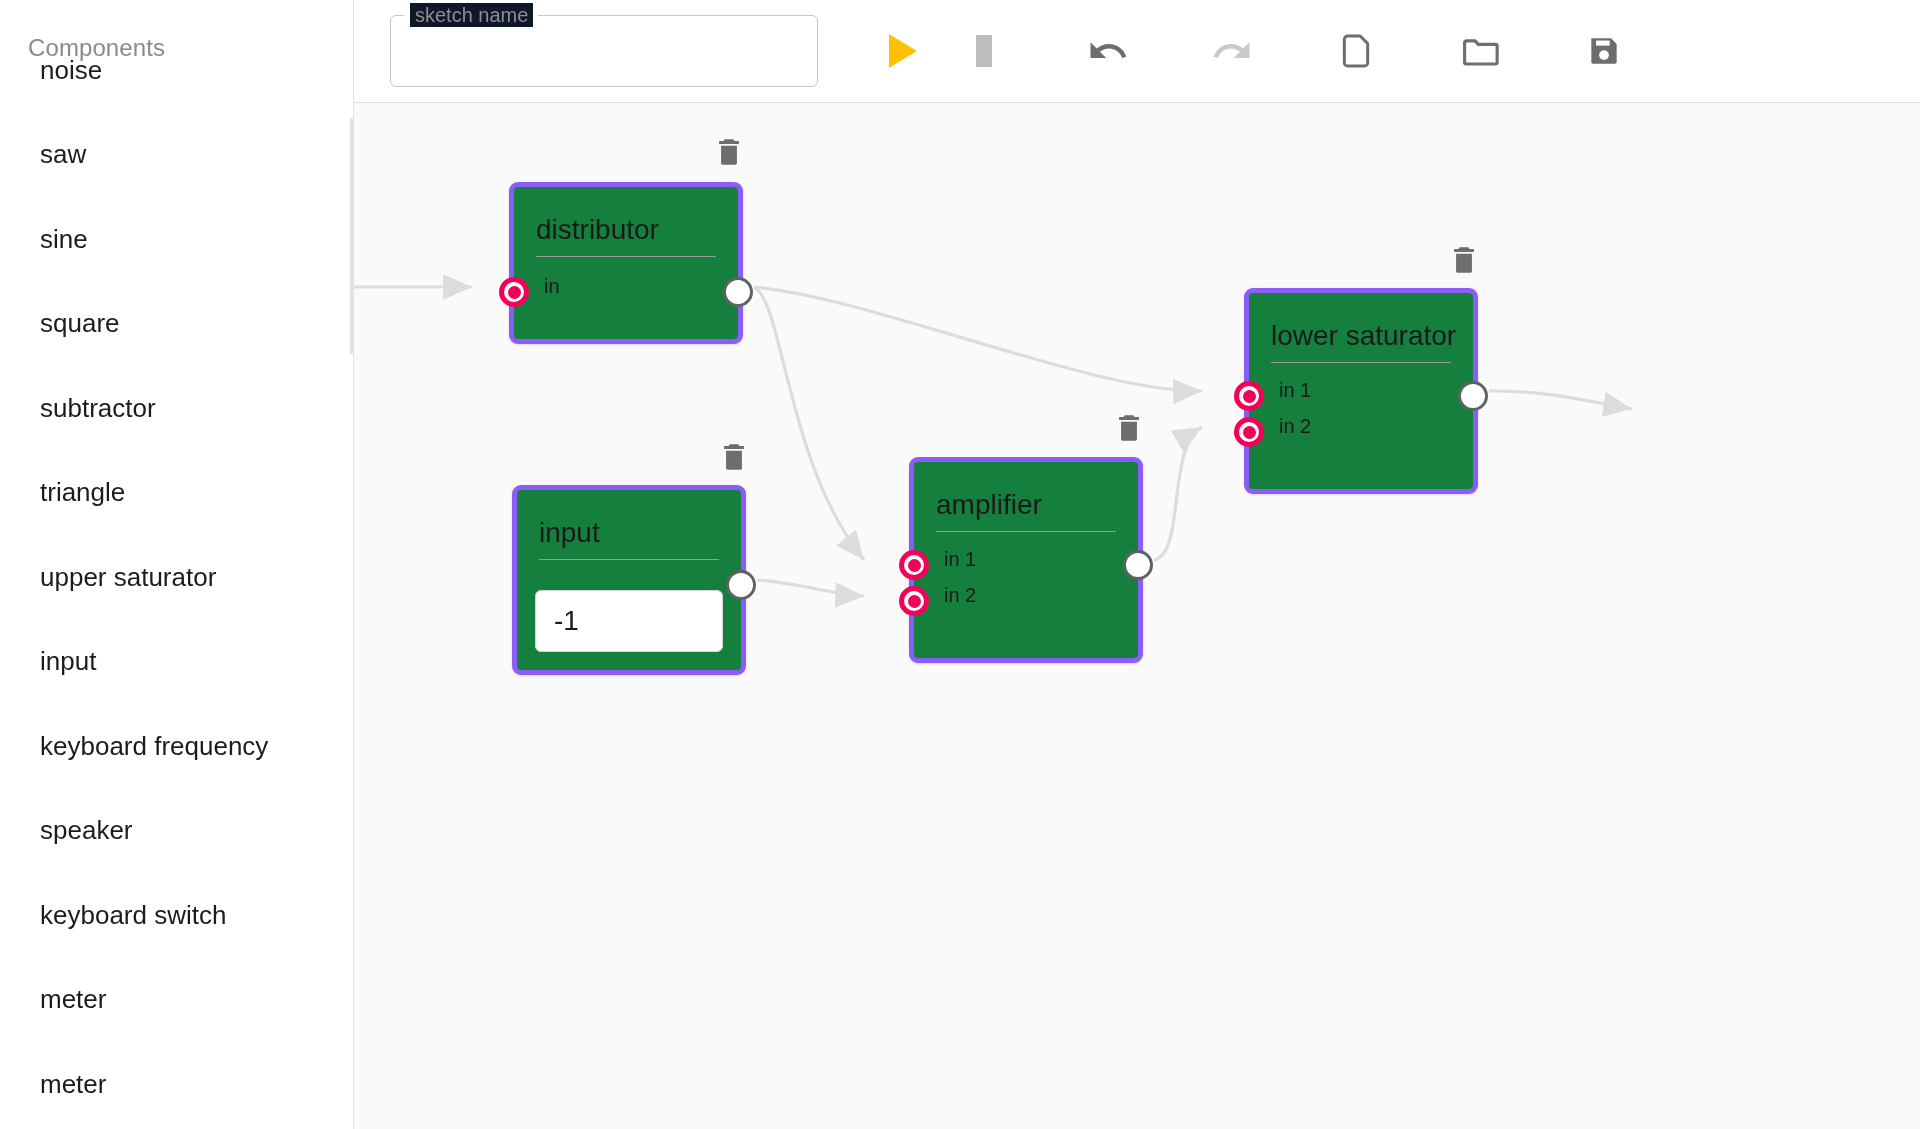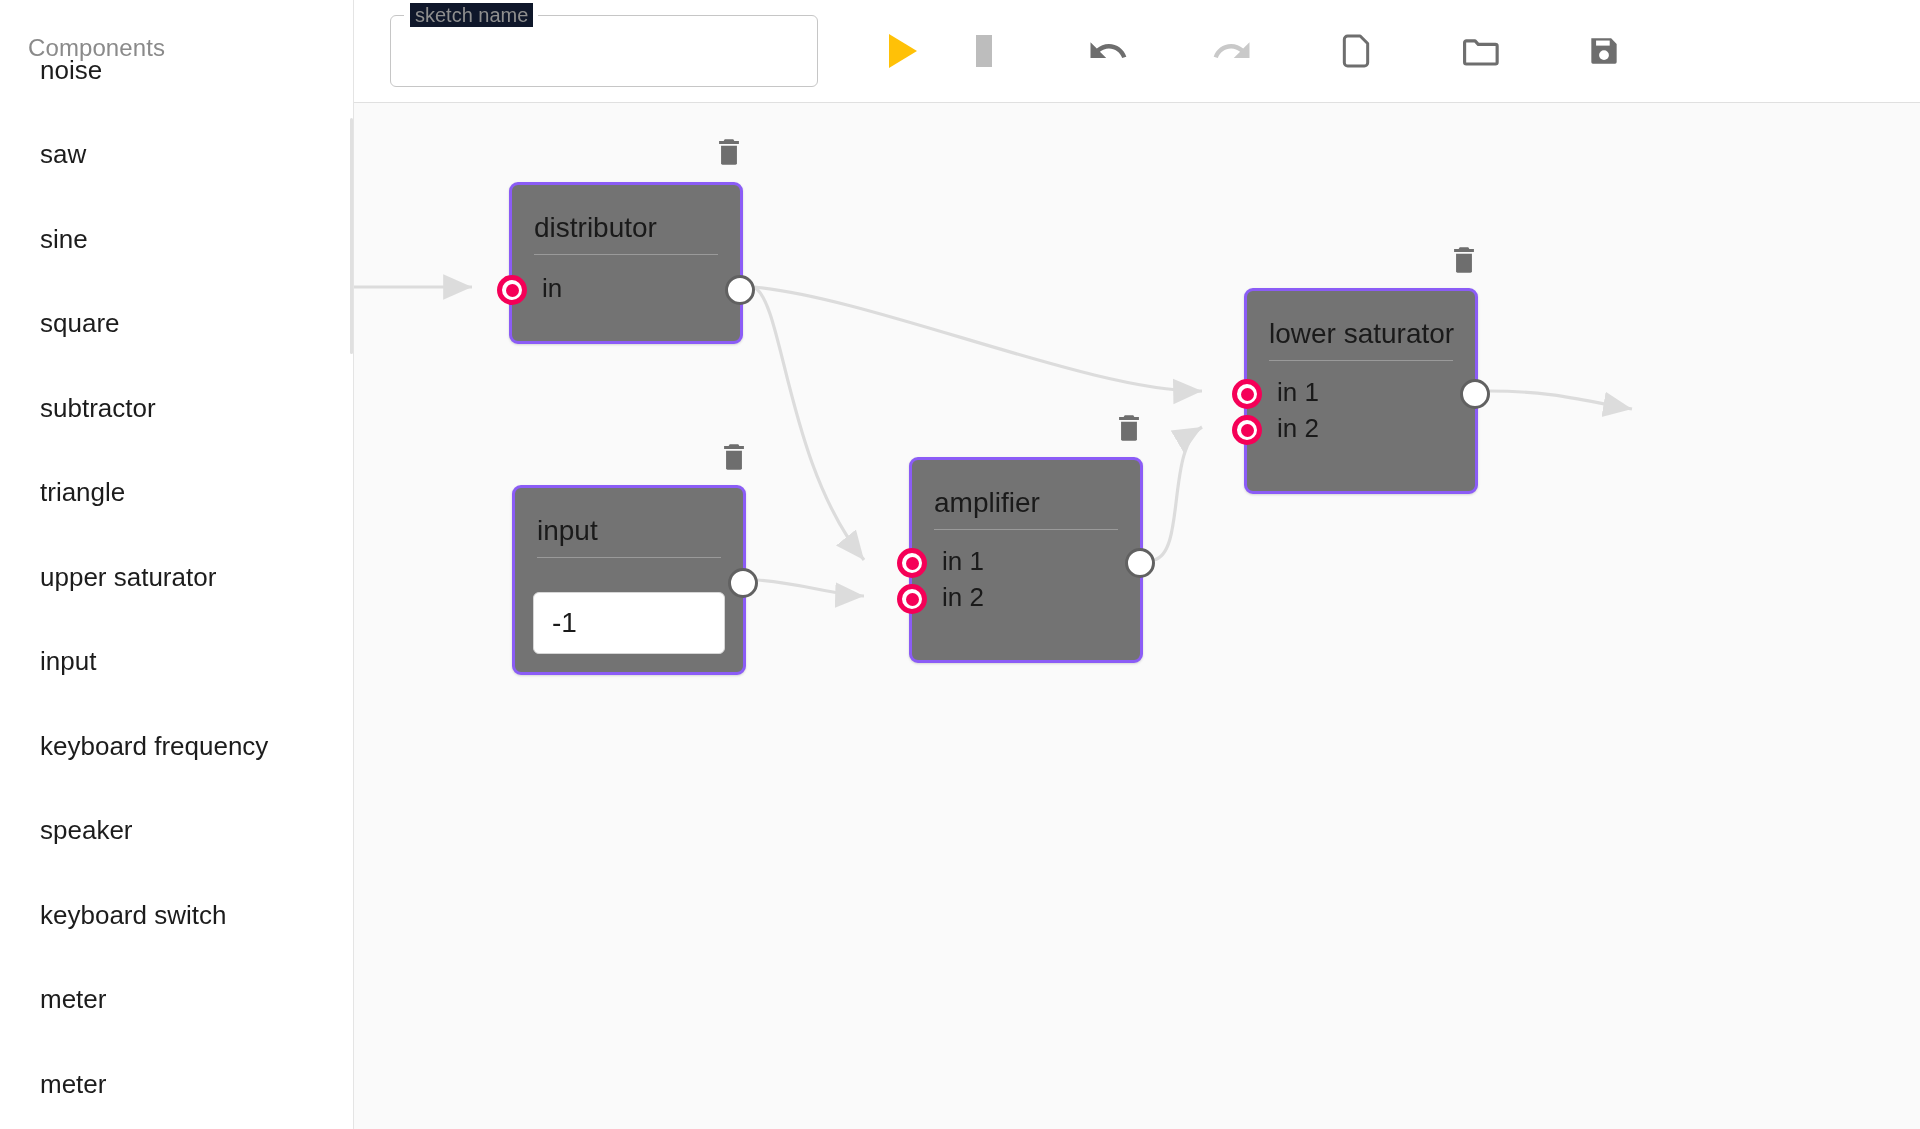--- a/index.html
+++ b/index.html
@@ -83,22 +83,22 @@
   .canvas {
     position: absolute; left: 0; top: 103px;
     width: 100%; height: 1026px;
     background: #fafafa;
     overflow: hidden;
   }
   .wires { position: absolute; left: 0; top: 0; width: 100%; height: 100%; }
 
   .node {
     position: absolute;
-    background: #737373;
-    border: 3px solid #8b5cf6;
+    background: #15803d;
+    border: 5px solid #8b5cf6;
     border-radius: 9px;
     box-shadow: 0 1px 3px rgba(0,0,0,.10), 0 1px 2px rgba(0,0,0,.06);
   }
   .node-title {
     margin: 26px 22px 0 22px;
     font-size: 28px; color: #1a1a1a; line-height: 34px;
     border-bottom: 1px solid #9a9a9a; padding-bottom: 9px;
     white-space: nowrap;
   }
   .node-value {
@@ -114,21 +114,21 @@
     position: absolute; width: 30px; height: 30px; border-radius: 50%;
     border: 5px solid #f50057; background: #ffffff;
     display: flex; align-items: center; justify-content: center;
     cursor: pointer; box-sizing: border-box;
   }
   .port-in::after {
     content: ""; width: 13px; height: 13px; border-radius: 50%;
     background: #f50057;
   }
   .port-label {
-    position: absolute; font-size: 26px; color: #1a1a1a; white-space: nowrap;
+    position: absolute; font-size: 20px; color: #1a1a1a; white-space: nowrap;
   }
   .port-out {
     position: absolute; width: 30px; height: 30px; border-radius: 50%;
     border: 3px solid #616161; background: #ffffff; cursor: pointer;
     box-sizing: border-box;
   }
 
   .trash {
     position: absolute; width: 34px; height: 34px; cursor: pointer;
   }

